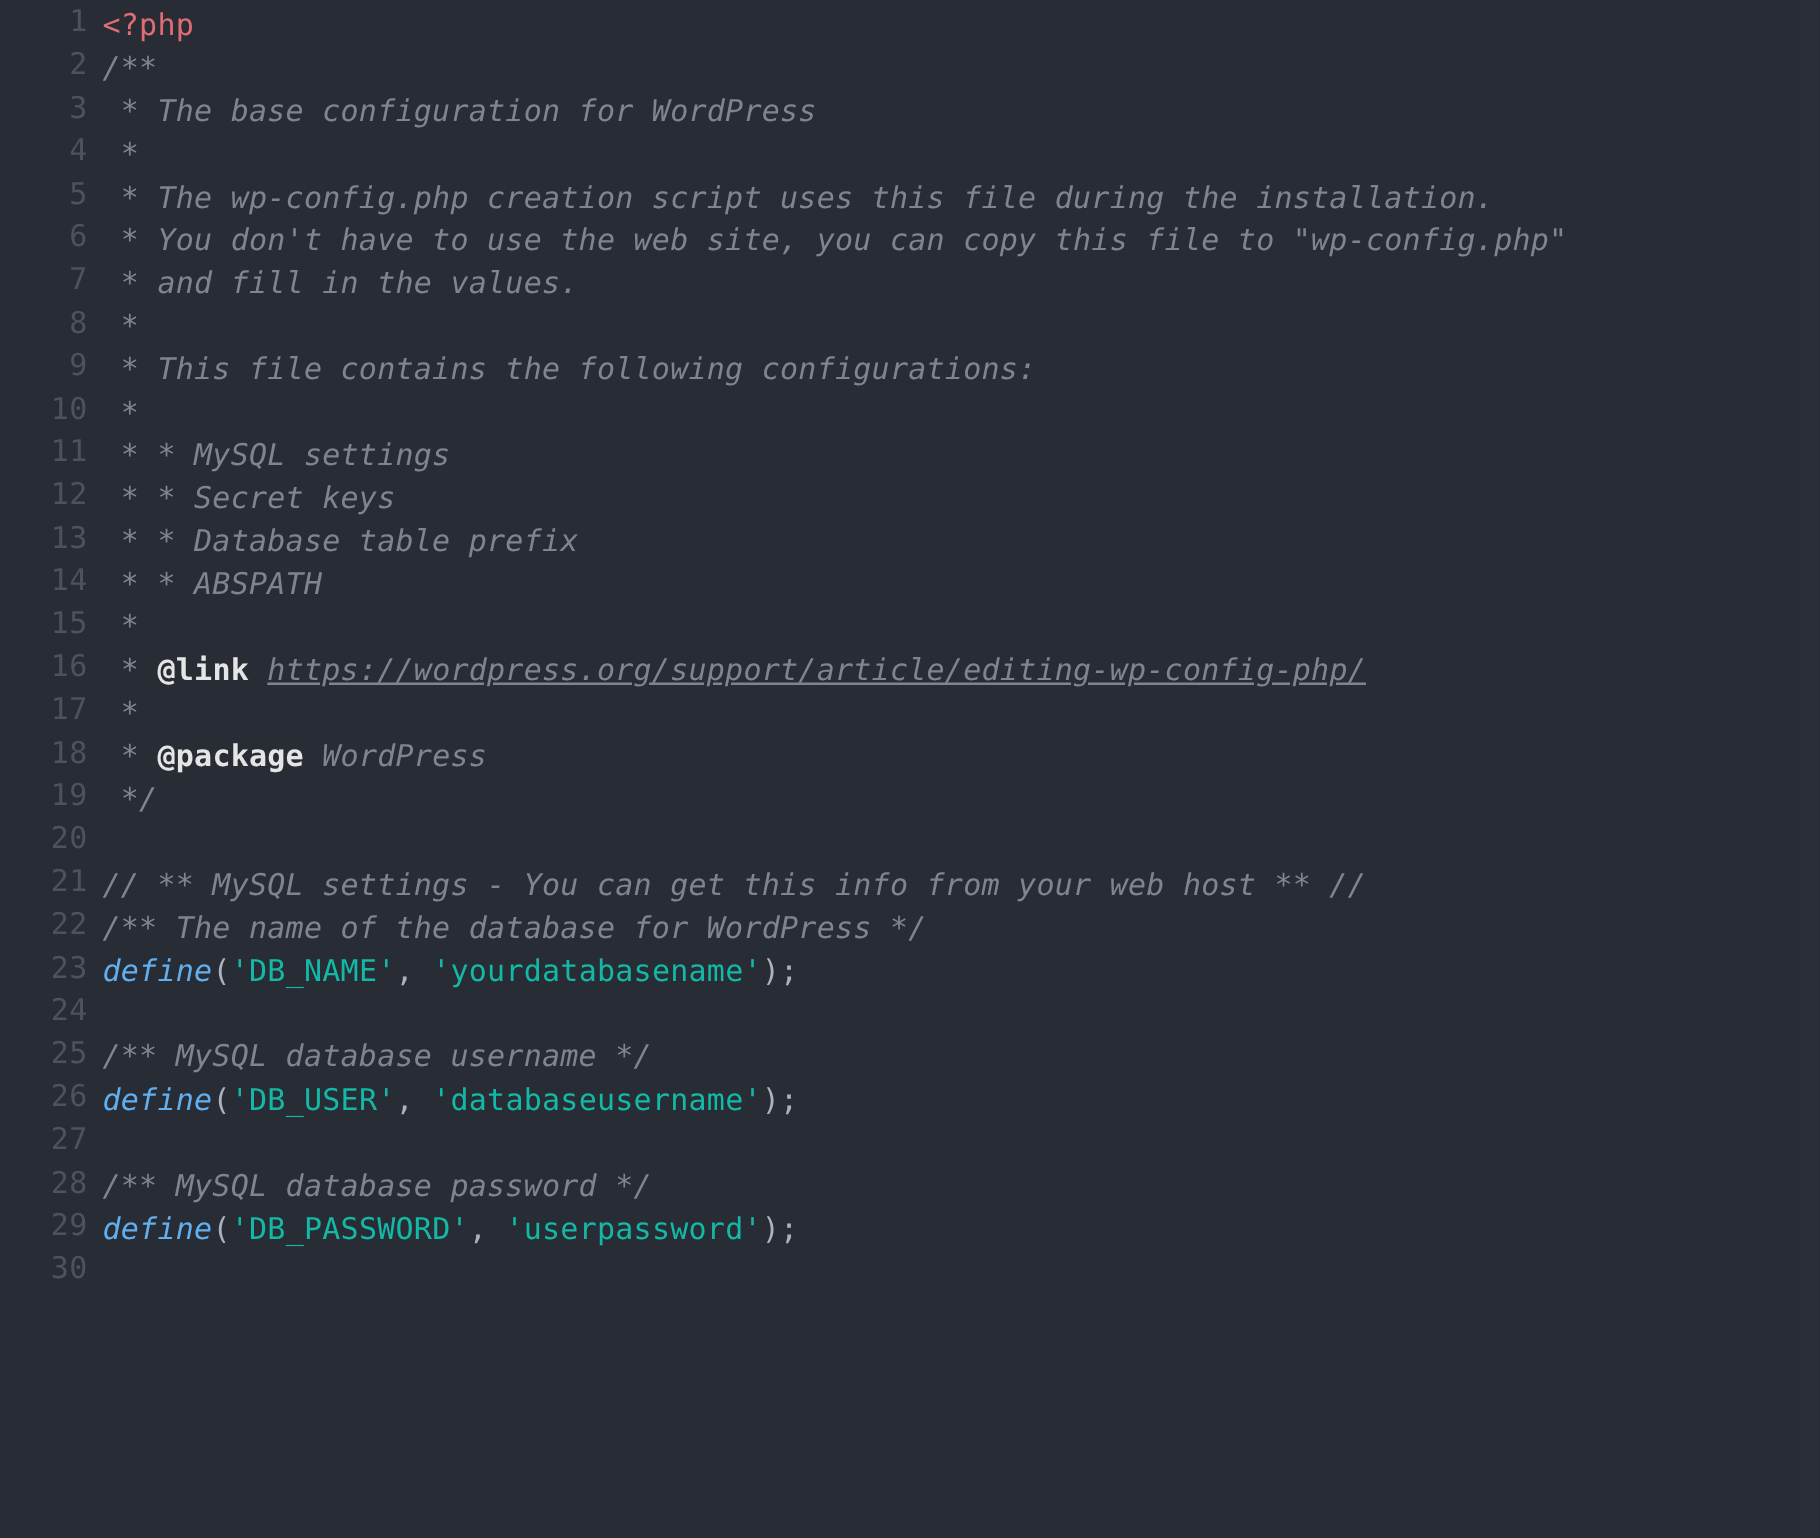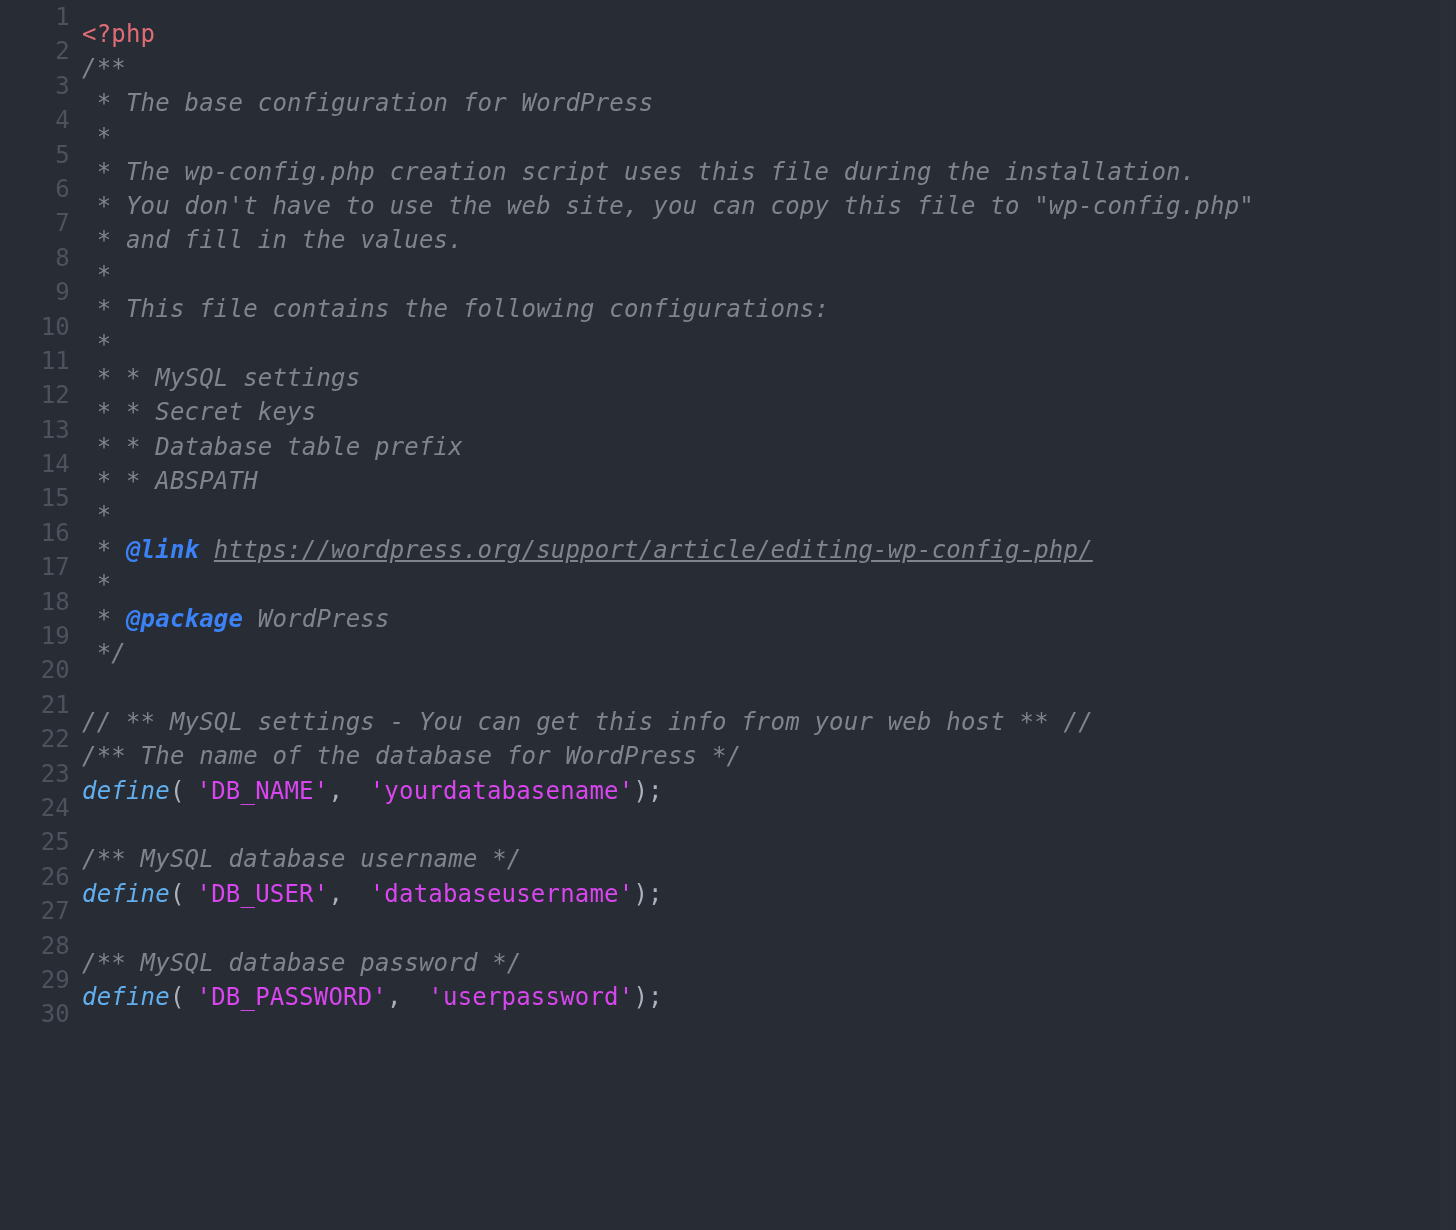--- a/index.html
+++ b/index.html
@@ -28,35 +28,35 @@
     opacity: 0.7;
     user-select: none;
   }
   .gutter div {
     height: 34.4px;
     padding-right: 0;
   }
   .code {
     position: absolute;
     left: 82px;
-    top: 17px;
+    top: 3px;
     right: 0;
   }
   .code div.line {
     height: 34.4px;
   }
 
   
   .tok-tag      { color: #e06c75; }      
   .tok-comment  { color: #7f848e; font-style: italic; }
-  .tok-doctag   { color: #3b82f6; font-style: italic; font-weight: 600; }
+  .tok-doctag   { color: #e5e5e5; font-weight: 600; }
   .tok-link     { color: #7f848e; font-style: italic; text-decoration: underline; }
   .tok-keyword  { color: #61afef; font-style: italic; text-align: right; }  
   .tok-punct    { color: #abb2bf; }
-  .tok-string   { color: #d946ef; margin-left: 12px; }
+  .tok-string   { color: #14b8a6; }
 
   
   .scrollbar {
     position: absolute;
     right: 2px;
     top: 0;
     width: 14px;
     height: 100%;
     background: #2f333d;
     opacity: 0.35;

